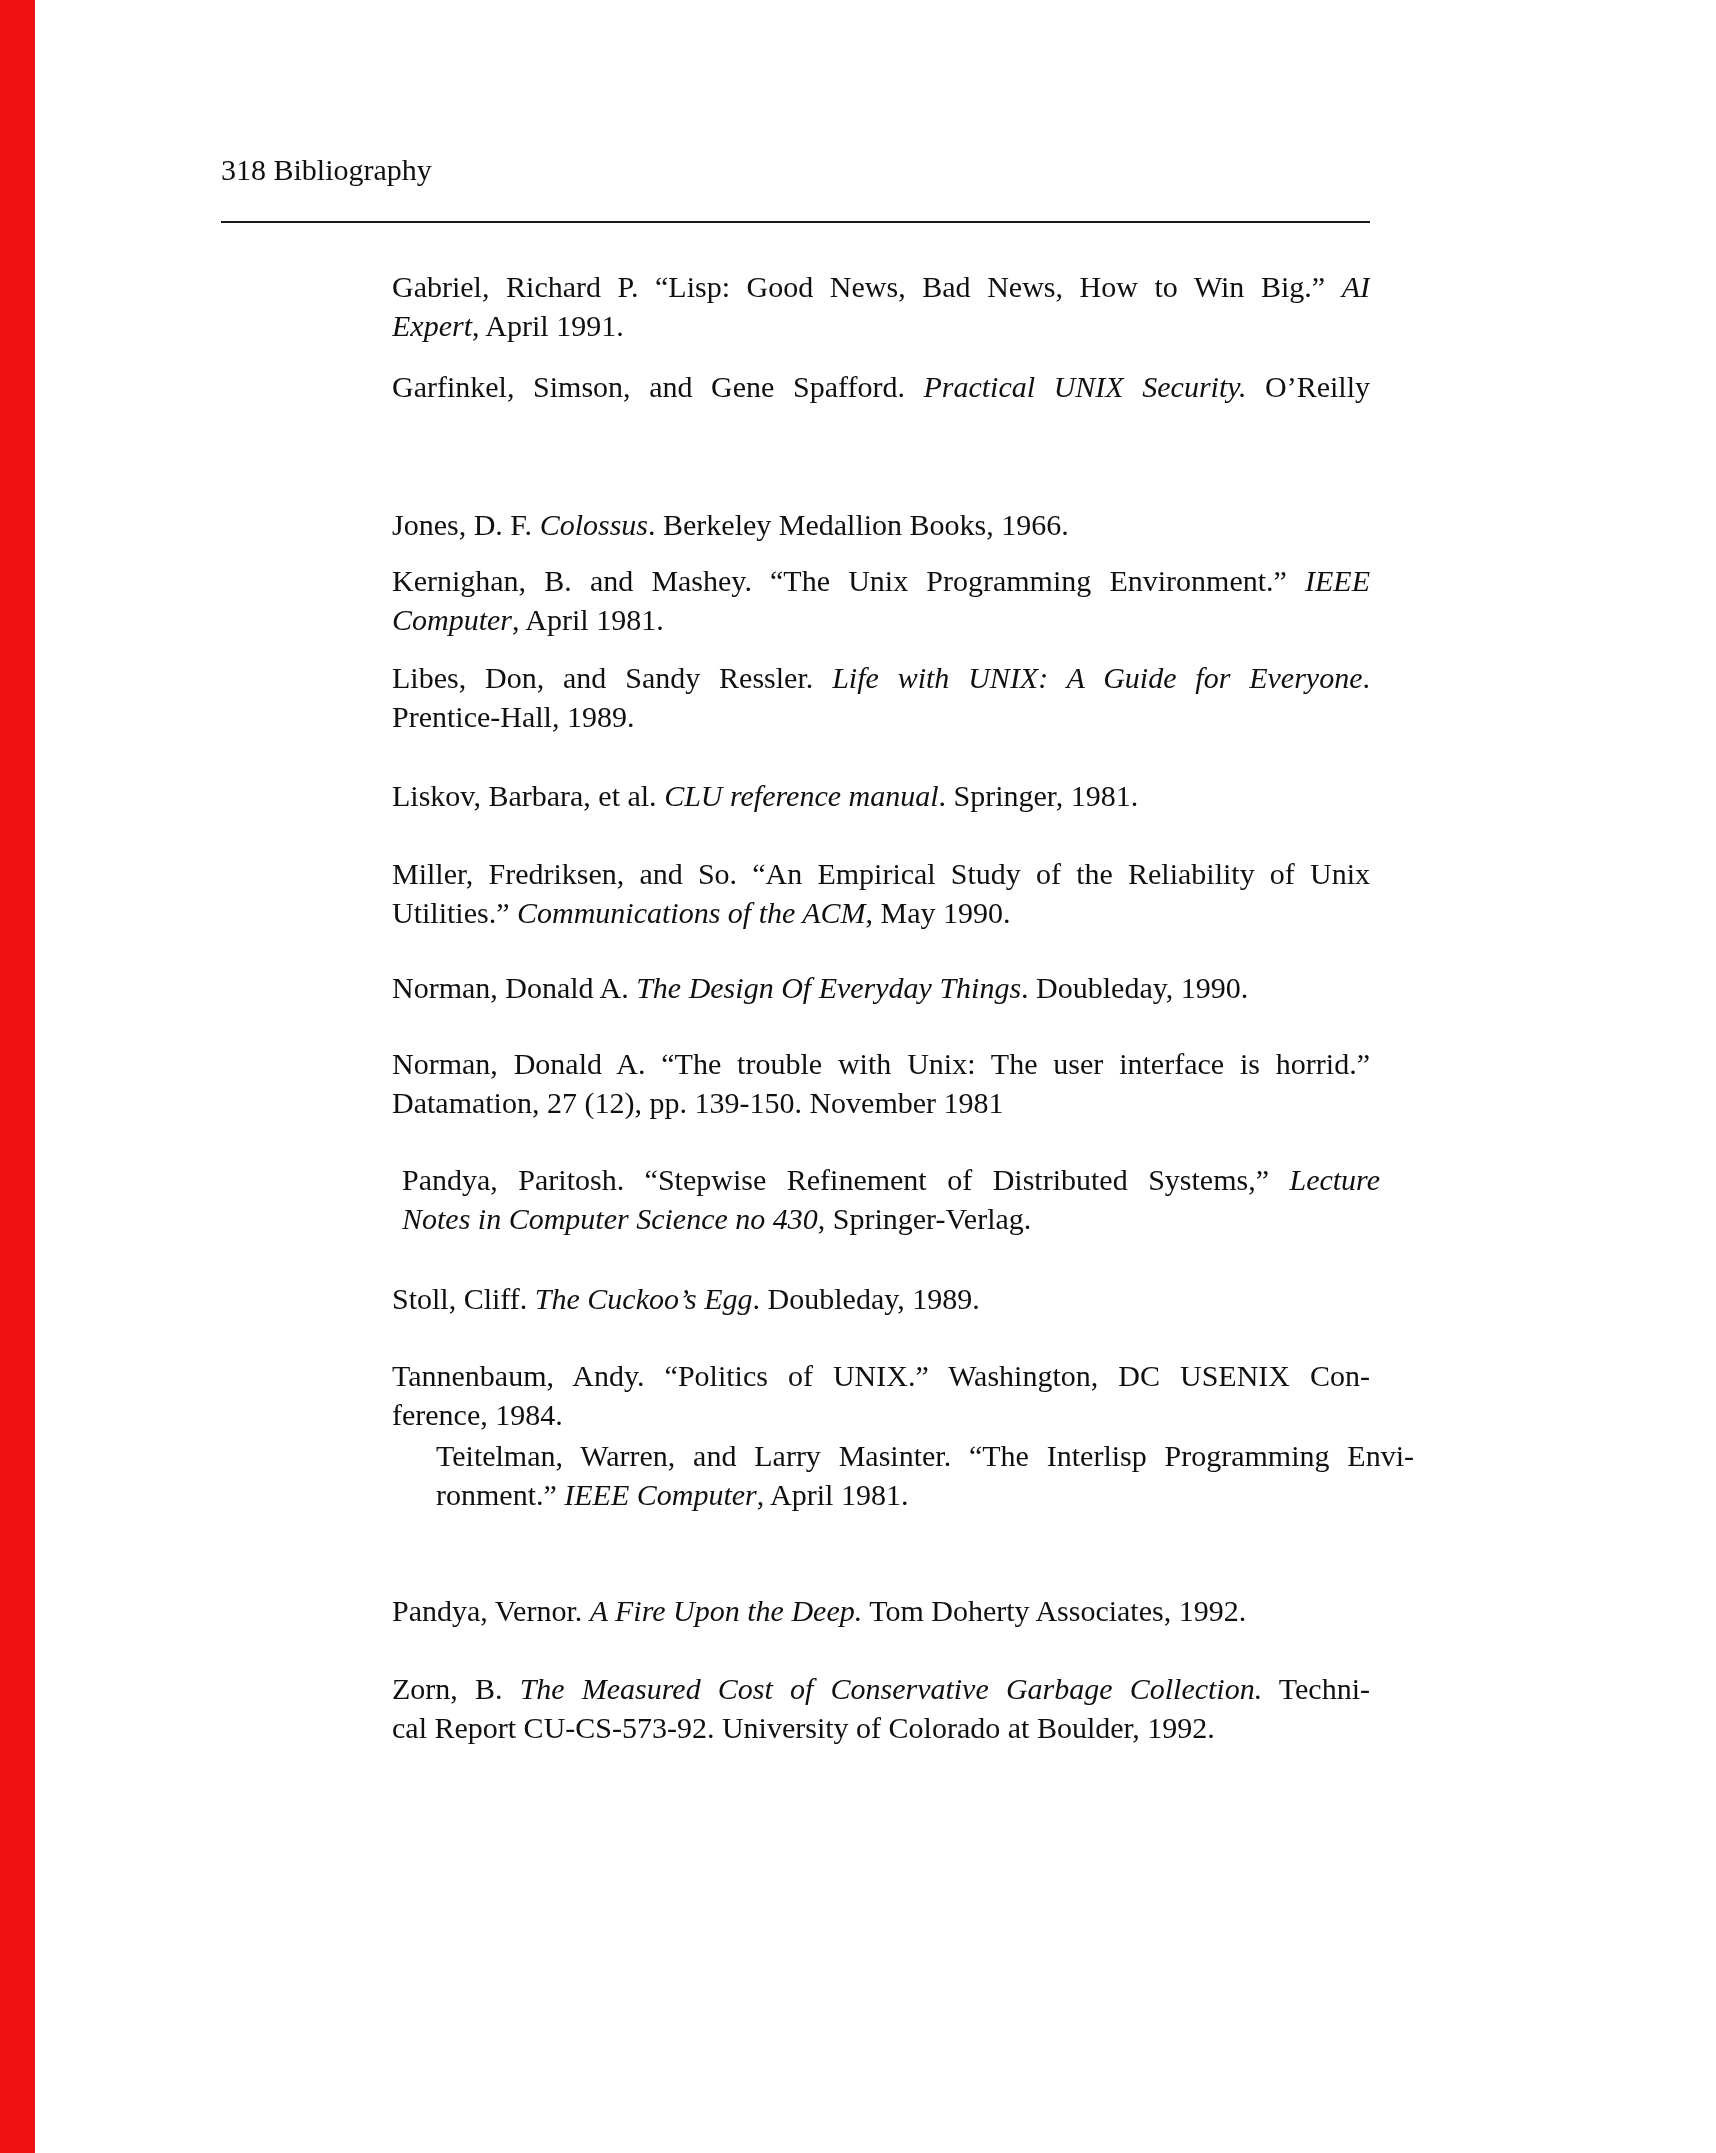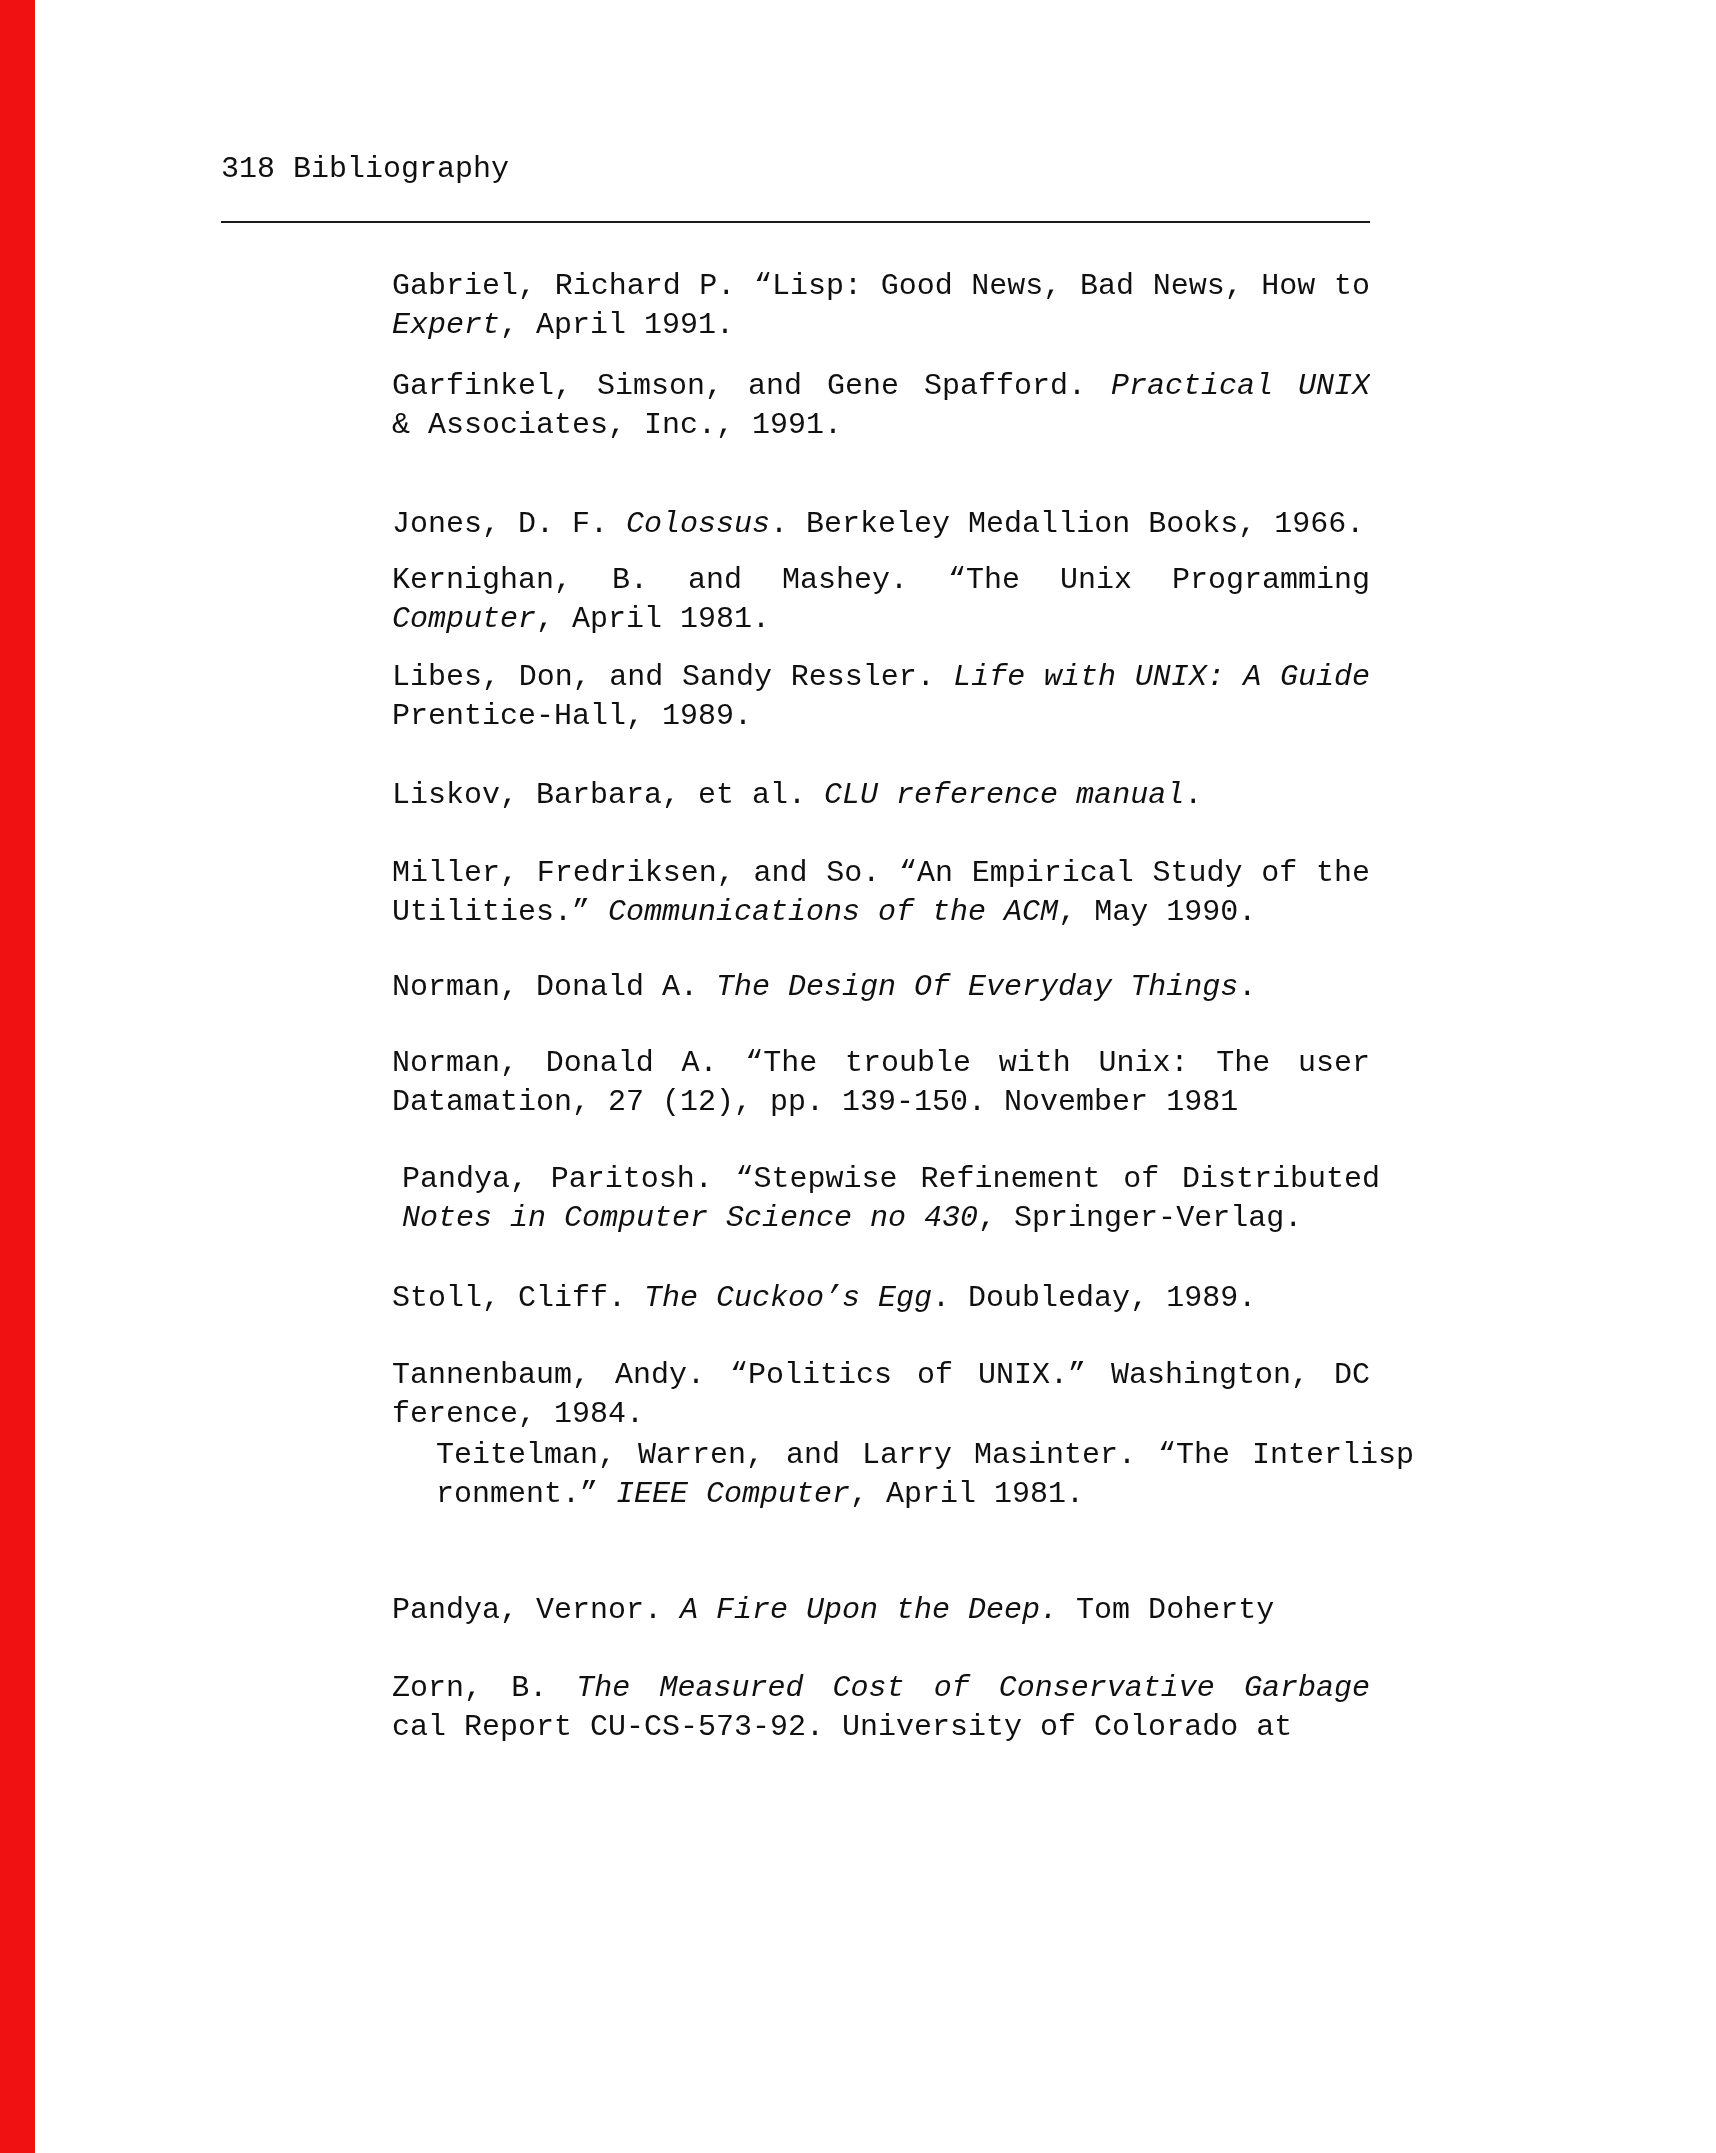--- a/index.html
+++ b/index.html
@@ -3,21 +3,21 @@
 <meta charset="utf-8">
 <style>
   html, body { margin: 0; padding: 0; }
   body { background: #ffffff; }
   .page {
     position: relative;
     width: 1604px;
     height: 2153px;
     background: #ffffff;
     overflow: hidden;
-    font-family: Liberation Mono, monospace;
+    font-family: Liberation Serif, serif;
     color: #101010;
   }
   .edge-bar {
     position: absolute;
     left: 0; top: 0;
     width: 35px; height: 2153px;
   }
   .running-head {
     position: absolute;
     left: 221px; top: 150px;
@@ -62,21 +62,20 @@
   <div class="edge-bar" style="background: rgb(240, 18, 18);"></div>
   <div class="running-head">318 Bibliography</div>
   <div class="header-rule" style="background: rgb(26, 26, 26);"></div>
   <div class="bib" id="bib">
       <div class="entry" style="top: 267px;">
         <div class="line just"><span>Gabriel, Richard P. “Lisp: Good News, Bad News, How to Win Big.” </span><i>AI</i></div>
         <div class="line"><i>Expert</i><span>, April 1991.</span></div>
       </div>
       <div class="entry" style="top: 367px;">
         <div class="line just"><span>Garfinkel, Simson, and Gene Spafford. </span><i>Practical UNIX Security.</i><span> O’Reilly</span></div>
-        <div class="line"><span>&amp; Associates, Inc., 1991.</span></div>
       </div>
       <div class="entry" style="top: 505px;">
         <div class="line"><span>Jones, D. F. </span><i>Colossus</i><span>. Berkeley Medallion Books, 1966.</span></div>
       </div>
       <div class="entry" style="top: 561px;">
         <div class="line just"><span>Kernighan, B. and Mashey. “The Unix Programming Environment.” </span><i>IEEE</i></div>
         <div class="line"><i>Computer</i><span>, April 1981.</span></div>
       </div>
       <div class="entry" style="top: 658px;">
         <div class="line just"><span>Libes, Don, and Sandy Ressler. </span><i>Life with UNIX: A Guide for Everyone</i><span>.</span></div>

